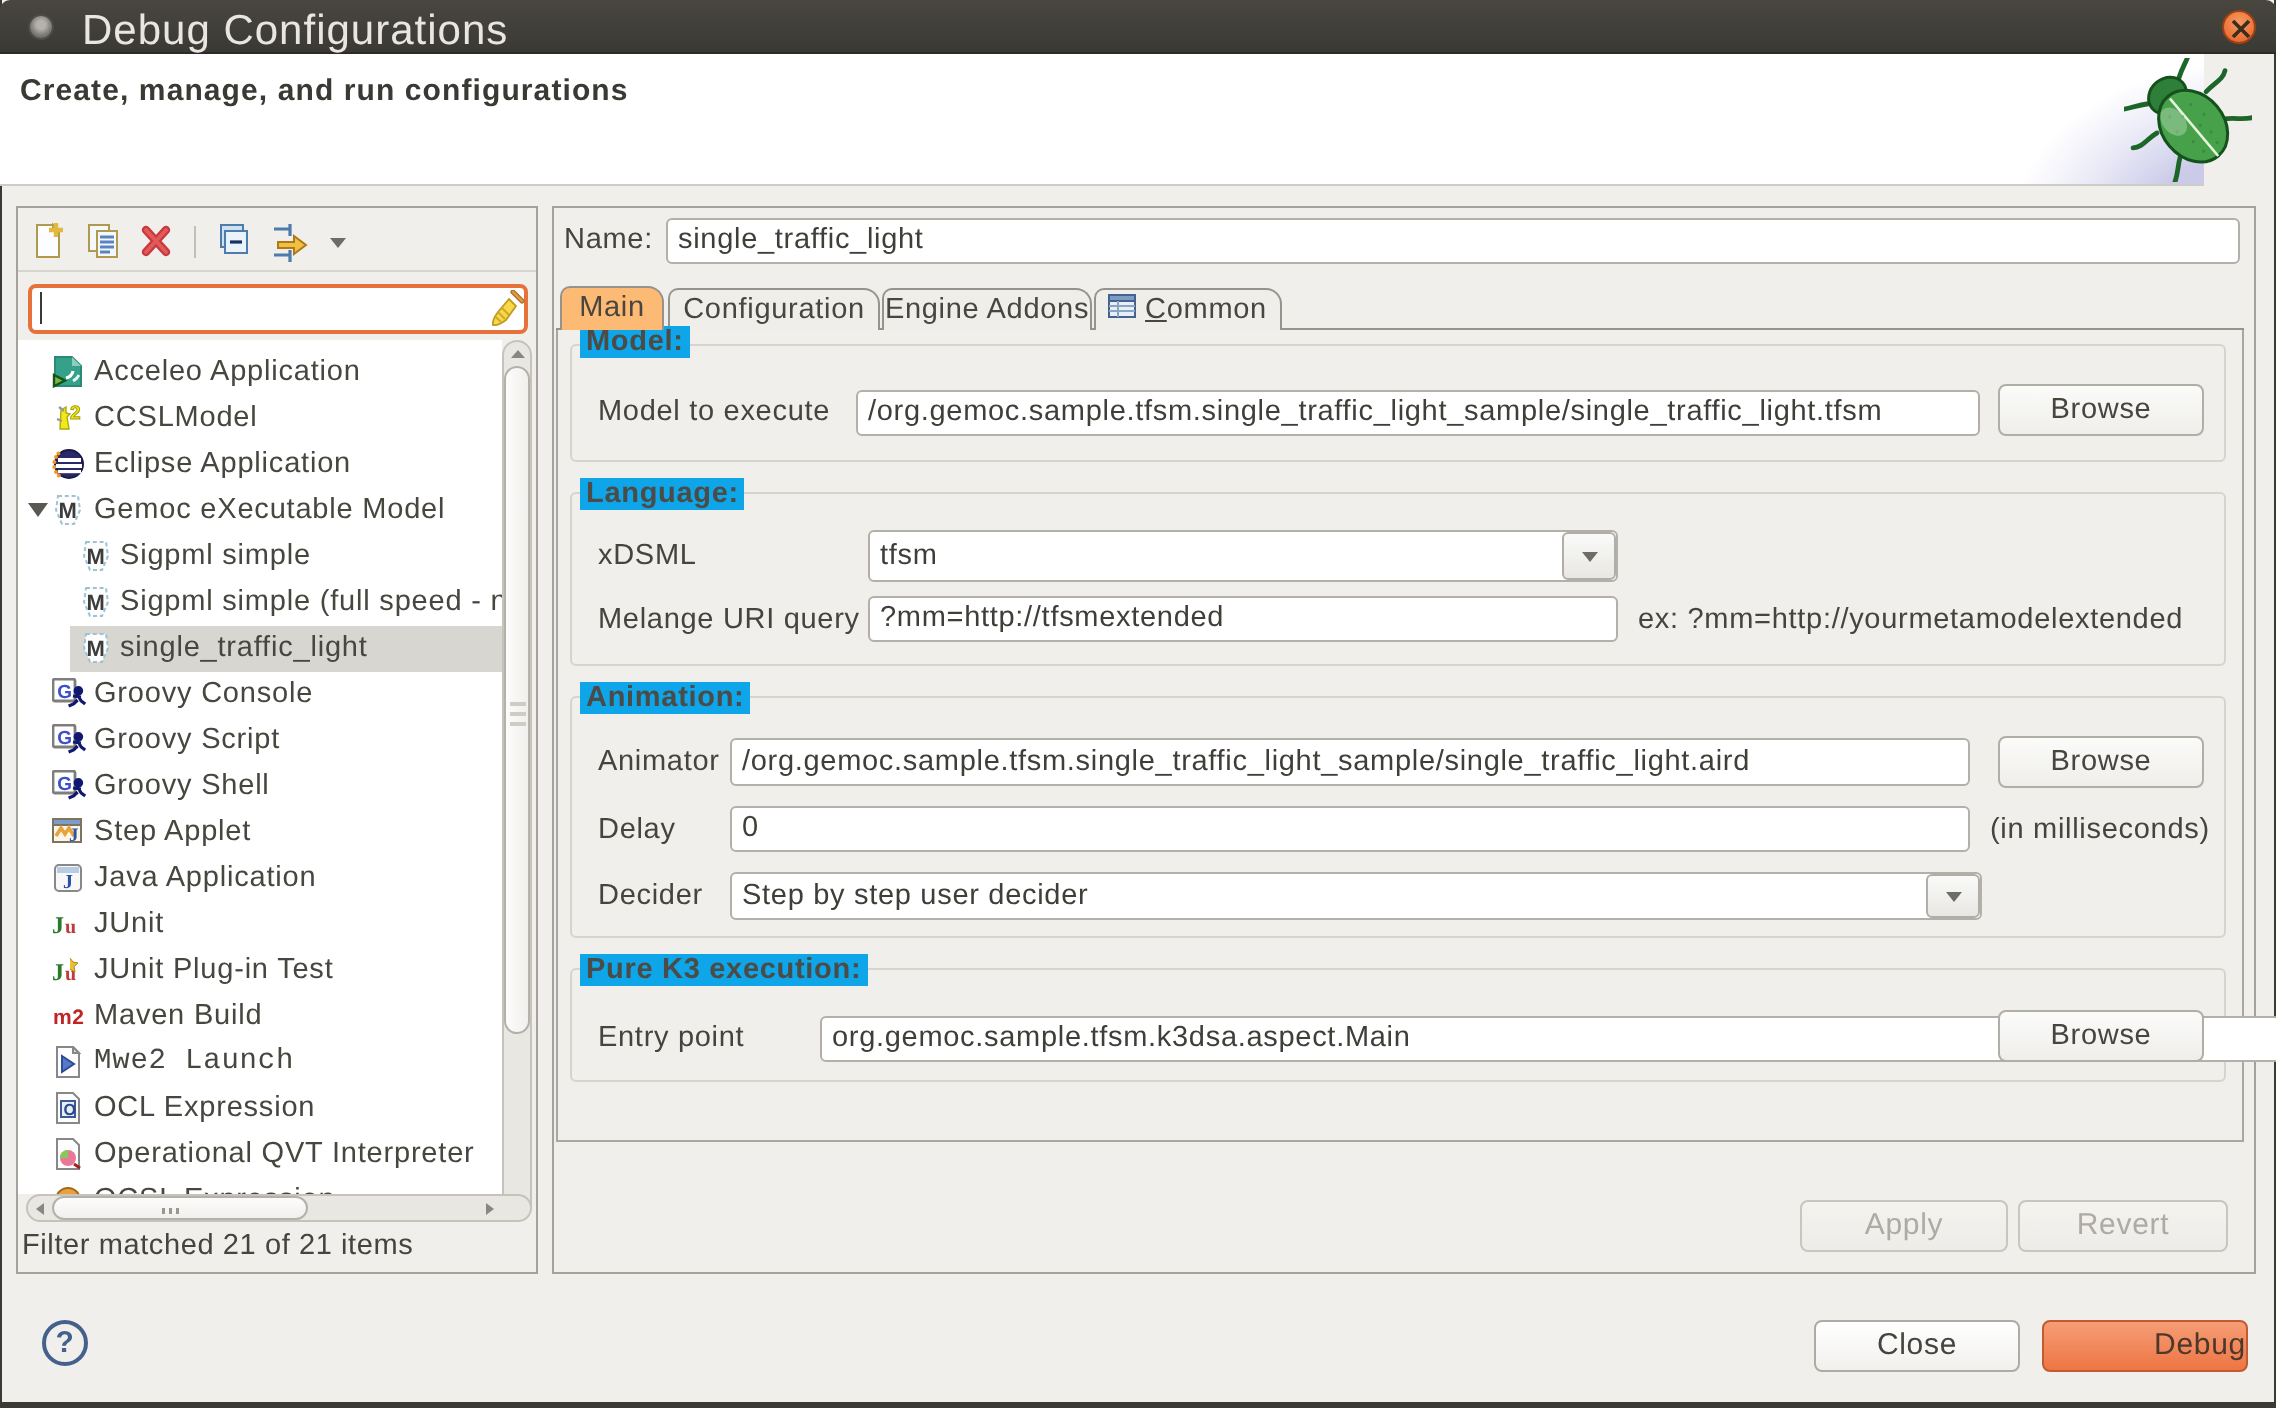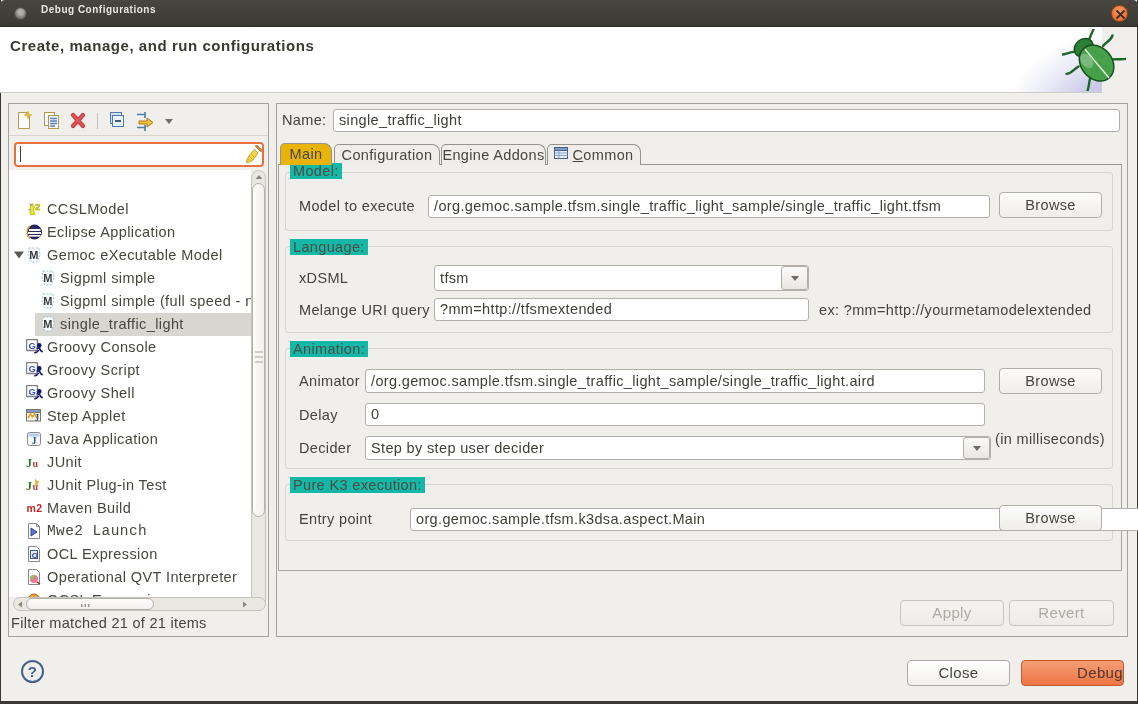--- a/index.html
+++ b/index.html
@@ -5,21 +5,21 @@
 * { margin:0; padding:0; box-sizing:border-box; }
 html,body { width:1138px; height:704px; overflow:hidden; }
 body { font-family:"Liberation Sans", sans-serif; font-size:14.5px; letter-spacing:0.35px; color:#45443e; }
 #win { position:relative; width:1138px; height:704px; background:#f0efeb;
   border-left:1px solid #3b3934; border-right:1px solid #3b3934; border-bottom:3px solid #3b3934; }
 .abs { position:absolute; }
 
 #titlebar { position:absolute; left:-1px; top:0; width:1138px; height:27px;
   background:linear-gradient(#48463f,#3e3c37 80%,#3a3833);
   border-bottom:1px solid #2c2b27; border-radius:5px 5px 0 0; }
-#titletext { position:absolute; left:41px; top:4px; font-size:10px; font-weight:bold; color:#e9e6df; letter-spacing:0.5px; }
+#titletext { position:absolute; left:41px; top:4px; font-size:21px; font-weight:normal; color:#e9e6df; letter-spacing:0.5px; }
 #titleicon { position:absolute; left:15px; top:8px; width:11px; height:11px; border-radius:50%;
   background:radial-gradient(circle at 50% 40%, #b4b2ac 0 25%, #7e7c75 60%, #585650 100%); box-shadow:0 0 0 1px #4e4c46; }
 #closebtn { position:absolute; left:1111px; top:5px; width:17px; height:17px; border-radius:50%;
   background:radial-gradient(circle at 50% 35%, #f49a63, #ec6e34 75%, #dd5f28); border:1px solid #9b4215; }
 #closebtn svg { position:absolute; left:3px; top:3px; }
 
 #banner { position:absolute; left:-1px; top:27px; width:1102px; height:66px; background:#ffffff; border-bottom:1px solid #ceccc6; }
 #bannerglow { position:absolute; right:0; top:0; width:200px; height:65px;
   background:radial-gradient(ellipse 150px 105px at 112% 135%, rgba(200,200,232,0.95) 0 35%, rgba(222,222,243,0.6) 60%, rgba(255,255,255,0) 80%); }
 #bannertext { position:absolute; left:10px; top:10px; font-size:15px; font-weight:bold; color:#3a3a34; letter-spacing:0.55px; }
@@ -39,26 +39,26 @@
 #hsb { position:absolute; left:12px; top:597px; width:253px; height:14px; background:#e9e7e2; border:1px solid #c6c3bd; border-radius:7px; }
 #hthumb { position:absolute; left:25px; top:598px; width:128px; height:12px; background:linear-gradient(#fcfcfb,#f1f0ed); border:1px solid #b4b1aa; border-radius:6px; }
 #filtermatched { position:absolute; left:10px; top:615px; font-size:14.5px; color:#45443e; letter-spacing:0.3px; }
 
 #rpanel { position:absolute; left:275px; top:103px; width:852px; height:534px; border:1px solid #a5a29c; background:#f0efeb; }
 .lbl { position:absolute; white-space:nowrap; color:#45443e; line-height:15px; }
 .input { position:absolute; background:#fff; border:1px solid #b3b0a9; border-radius:3px; color:#3f3e38; padding:0 5px; line-height:21px; white-space:nowrap; overflow:hidden; }
 .btn { position:absolute; background:linear-gradient(#fbfbfa,#efeeea); border:1px solid #b1aea7; border-radius:4px; text-align:center; color:#46453f; }
 .btn.dis { background:linear-gradient(#f4f3f0,#edece8); border-color:#c9c6c0; color:#aeaba4; }
 .fieldset { position:absolute; border:1px solid #d7d4cd; border-radius:3px; }
-.legend { position:absolute; background:#14b8a6; padding:0 3px; color:#4c4b45; }
+.legend { position:absolute; background:#0ea5e9; padding:0 3px; color:#4c4b45;font-weight:bold; }
 .combo-arrow { position:absolute; background:linear-gradient(#fafaf9,#e8e7e3); border:1px solid #b1aea7; border-radius:3px; }
 .combo-arrow:after { content:""; position:absolute; left:50%; top:50%; margin:-2px 0 0 -4px; border:4px solid transparent; border-top:5px solid #6e6c66; }
 .tabs-line { position:absolute; height:1px; background:#96938d; }
 .tab { position:absolute; height:21px; border:1px solid #96938d; border-bottom:none; border-radius:5px 8px 0 0; background:#efeeea; color:#47463f; text-align:center; line-height:20px; }
-.tab.active { background:#eab308; height:22px; z-index:3; }
+.tab.active { background:#fdba74; height:22px; z-index:3; }
 
 #helpbtn { position:absolute; left:20px; top:660px; width:23px; height:23px; border-radius:50%; border:2px solid #44618e; color:#44618e; text-align:center; font-size:15px; font-weight:bold; line-height:20px; }
 #closb { position:absolute; left:906px; top:660px; width:103px; height:26px; border:1px solid #aeaba4; border-radius:4px; background:linear-gradient(#ffffff,#f1f0ed); text-align:center; line-height:24px; font-size:15px; color:#45443e; }
 #debugb { position:absolute; left:1020px; top:660px; width:103px; height:26px; border:1px solid #c35b31; border-radius:4px; background:linear-gradient(#f59d75,#ee7544); text-align:right; line-height:24px; font-size:15px; color:#4e382b; }
 </style>
 </head>
 <body>
 <div id="win">
   <div id="titlebar">
     <div id="titleicon"></div>
@@ -145,20 +145,30 @@
   <div id="filterbox"></div>
   <div id="filtercaret"></div>
 
   <svg class="abs" style="left:243px;top:145px;" width="20" height="20" viewBox="0 0 20 20">
     <path d="M12.5 1 L17 5.5" stroke="#b5732a" stroke-width="2.6" stroke-linecap="round"></path>
     <path d="M12.5 1 L17 5.5" stroke="#e0a050" stroke-width="1" stroke-linecap="round"></path>
     <path d="M10.5 4.5 L14 8 L9 15 Q5 18 2.5 17.5 Q2 15 5 11 Z" fill="#f6d84a" stroke="#c09b20" stroke-width="0.9"></path>
     <path d="M5 11 L8.5 14.5 M7 9 L10.5 12.5 M3.8 13.5 L6.5 16" stroke="#cfa828" stroke-width="0.9"></path>
   </svg>
   <div id="tree">
+      <div class="row" style="top: 5px;">
+        <svg class="ricon" style="left:17px" width="16" height="16" viewBox="0 0 16 16">
+          <path d="M1.5 0.5 h8.5 l4.5 4.5 v10 h-13 z" fill="#35a18b" stroke="#2a8a76"></path>
+          <path d="M10 0.5 l4.5 4.5 h-4.5 z" fill="#8fccbd"></path>
+          <path d="M7 11 a4.5 4.5 0 0 0 3.5 -3.5" stroke="#fff" fill="none" stroke-width="1.6"></path>
+          <path d="M10.5 12.5 a7 7 0 0 0 3 -3" stroke="#e8f4f0" fill="none" stroke-width="1.4"></path>
+          <path d="M1 9.5 l5.5 2.8 l-5.5 2.8 z" fill="#7ab648" stroke="#155515" stroke-width="1.2"></path>
+        </svg>
+        <span class="txt" style="left:38px">Acceleo Application</span>
+      </div>
       <div class="row" style="top: 28px;">
         <svg class="ricon" style="left:17px" width="16" height="16" viewBox="0 0 16 16">
           <path d="M4.5 4 l2.5 -1.5 l0 3 l2 0.5 l-1.5 1.5 l1 6 l-4.5 0 z" fill="#f2ea18" stroke="#b0a810" stroke-width="0.7"></path>
           <text x="9" y="8.5" font-size="9.5" font-weight="bold" fill="#f2ea18" stroke="#a89f0a" stroke-width="0.5">2</text>
           <path d="M3.5 2.5 l2.5 2 M2.5 8.5 l2.5 1" stroke="#999" stroke-width="1.2"></path>
         </svg>
         <span class="txt" style="left:38px">CCSLModel</span>
       </div>
       <div class="row" style="top: 51px;">
         <svg class="ricon" style="left:17px" width="16" height="16" viewBox="0 0 16 16">
@@ -377,21 +387,21 @@
   <div class="input" style="left:433px;top:298px;width:375px;height:23px;">?mm=http://tfsmextended</div>
   <div class="lbl" style="left:818px;top:303px;">ex: ?mm=http://yourmetamodelextended</div>
 
   <div class="fieldset" style="left:284px;top:348px;width:828px;height:121px;"></div>
   <div class="legend" style="left:289px;top:341px;">Animation:</div>
   <div class="lbl" style="left:298px;top:374px;">Animator</div>
   <div class="input" style="left:364px;top:369px;width:620px;height:24px;line-height:22px;">/org.gemoc.sample.tfsm.single_traffic_light_sample/single_traffic_light.aird</div>
   <div class="btn" style="left:998px;top:368px;width:103px;height:26px;line-height:24px;">Browse</div>
   <div class="lbl" style="left:298px;top:408px;">Delay</div>
   <div class="input" style="left:364px;top:403px;width:620px;height:23px;">0</div>
-  <div class="lbl" style="left:994px;top:432px;">(in milliseconds)</div>
+  <div class="lbl" style="left:994px;top:408px;">(in milliseconds)</div>
   <div class="lbl" style="left:298px;top:441px;">Decider</div>
   <div class="input" style="left:364px;top:436px;width:626px;height:24px;line-height:22px;">Step by step user decider</div>
   <div class="combo-arrow" style="left:962px;top:437px;width:27px;height:22px;"></div>
 
   <div class="fieldset" style="left:284px;top:484px;width:828px;height:57px;"></div>
   <div class="legend" style="left:289px;top:477px;text-align:center;">Pure K3 execution:</div>
   <div class="lbl" style="left:298px;top:512px;">Entry point</div>
   <div class="input" style="left:381px;top:508px;width:730px;height:23px;margin-left:28px;">org.gemoc.sample.tfsm.k3dsa.aspect.Main</div>
   <div class="btn" style="left:998px;top:505px;width:103px;height:26px;line-height:24px;">Browse</div>
 

